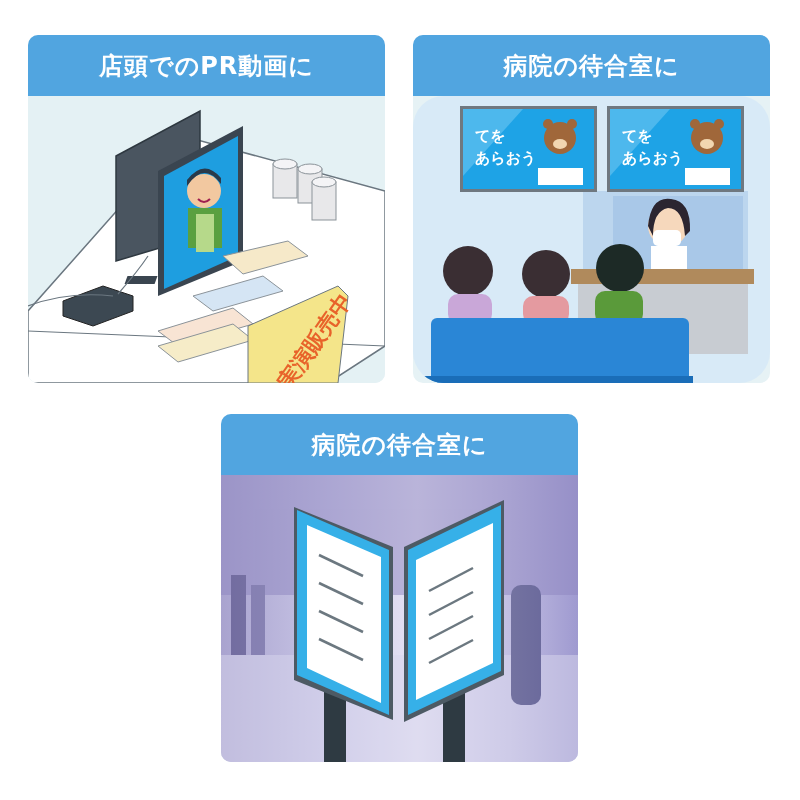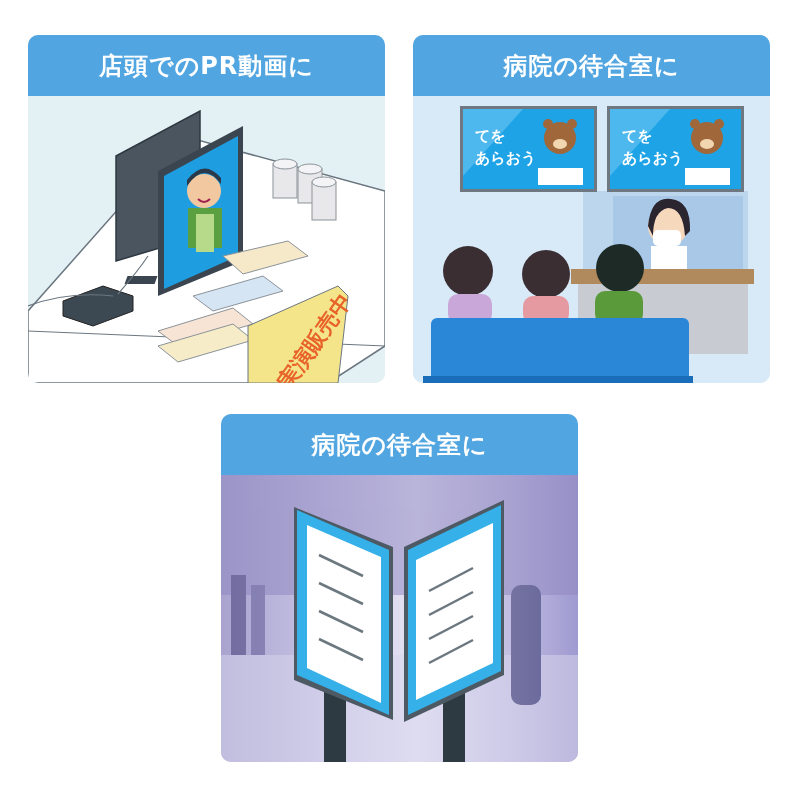--- a/index.html
+++ b/index.html
@@ -6,21 +6,21 @@
   body { width:800px; height:800px; background:#ffffff; position:relative; overflow:hidden;
          font-family:"DejaVu Sans", sans-serif; }
   .card { position:absolute; width:357px; height:348px; border-radius:10px; overflow:hidden; background:#e6f2f5; }
   .card-header { height:61px; background:#51a5e0; color:#fff; font-weight:bold; font-size:24px;
                  display:flex; align-items:center; justify-content:center; letter-spacing:1px; }
   .card-body { position:relative; height:287px; overflow:hidden; }
   #card1 { left:28px; top:35px; }
   #card2 { left:413px; top:35px; }
   #card3 { left:221px; top:414px; }
   #card1 .card-body { background:#e4f1f4; }
-  #card2 .card-body { background:#d8eaf7; }
+  #card2 .card-body { background:#d8eaf7;border-radius:31px; }
   #card3 .card-body { background:linear-gradient(90deg,#a9a3cf 0%,#c9c6e6 30%,#e6e3f4 55%,#c4c0e3 80%,#9f9ad0 100%); }
   svg { display:block; }
 </style>
 </head>
 <body>
 
 <div class="card" id="card1">
   <div class="card-header">店頭でのPR動画に</div>
   <div class="card-body">
     <svg width="357" height="287" viewBox="0 0 357 287">

